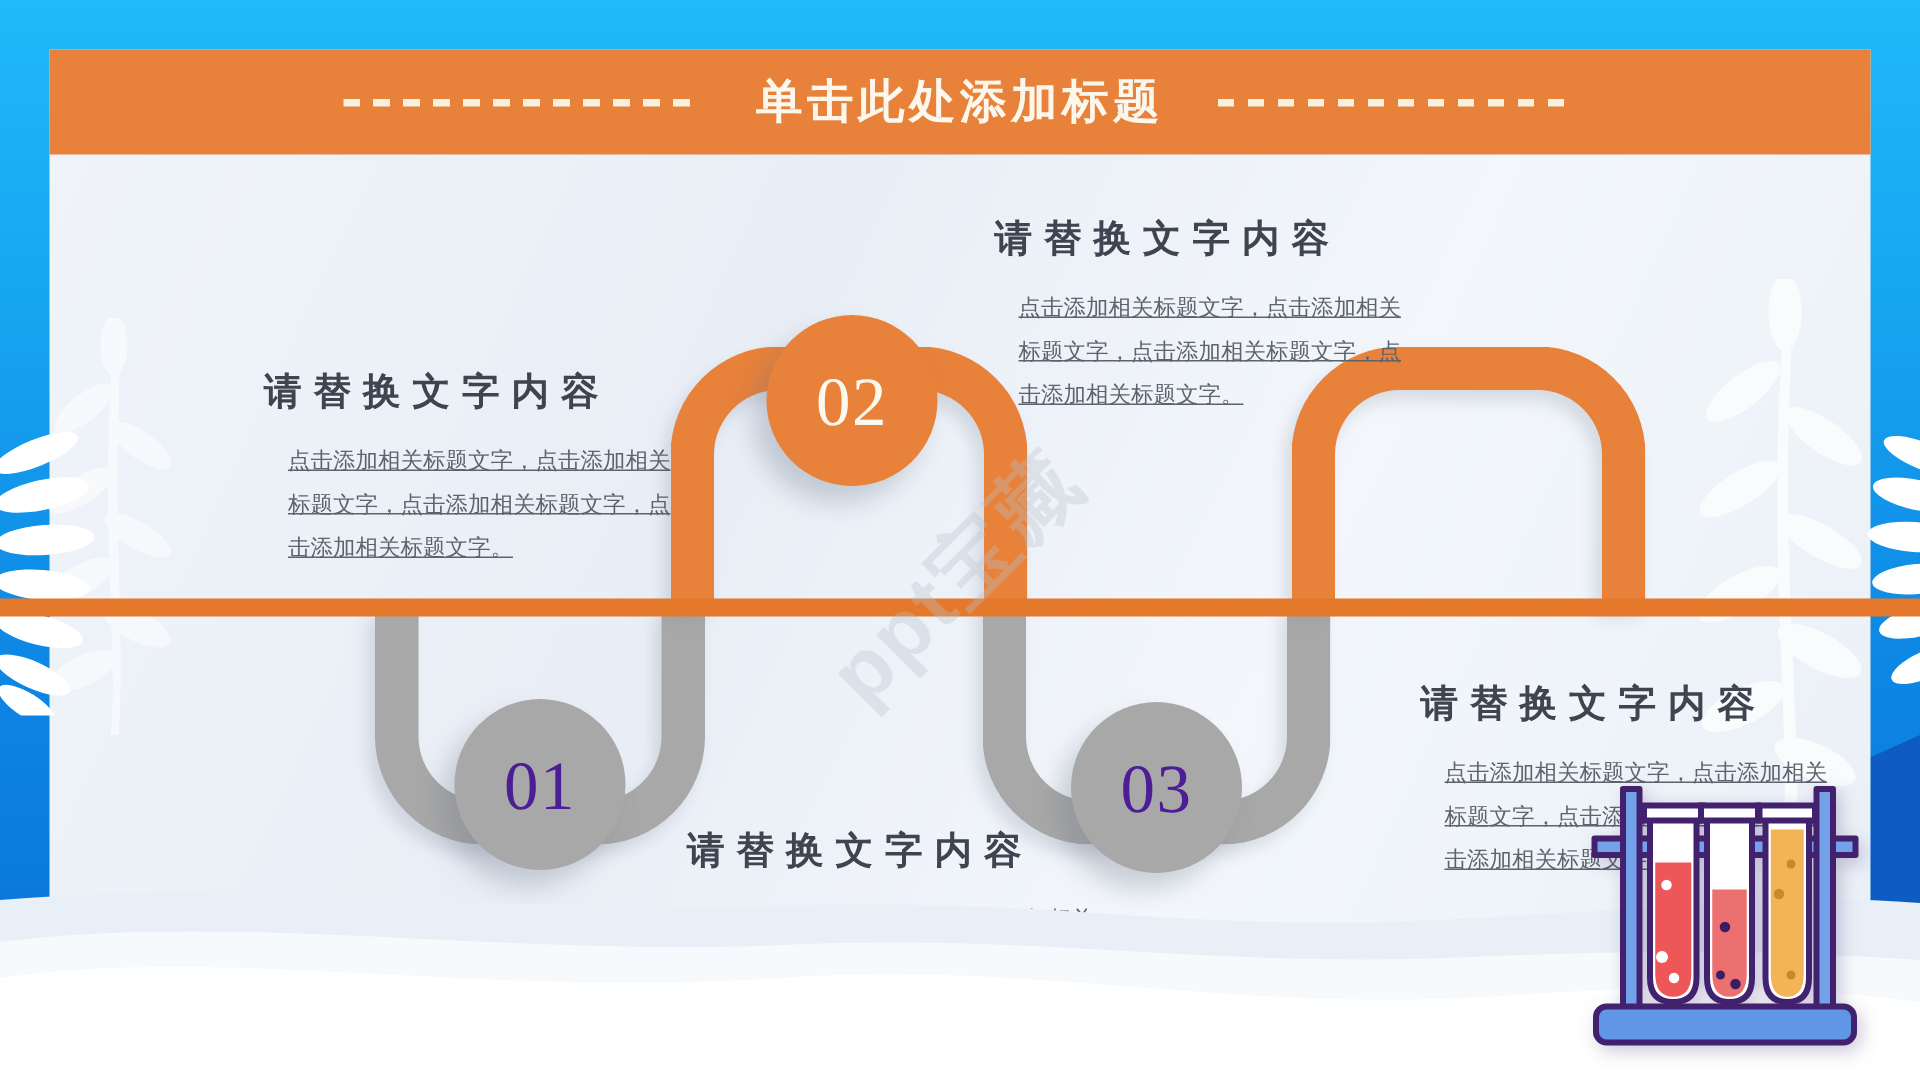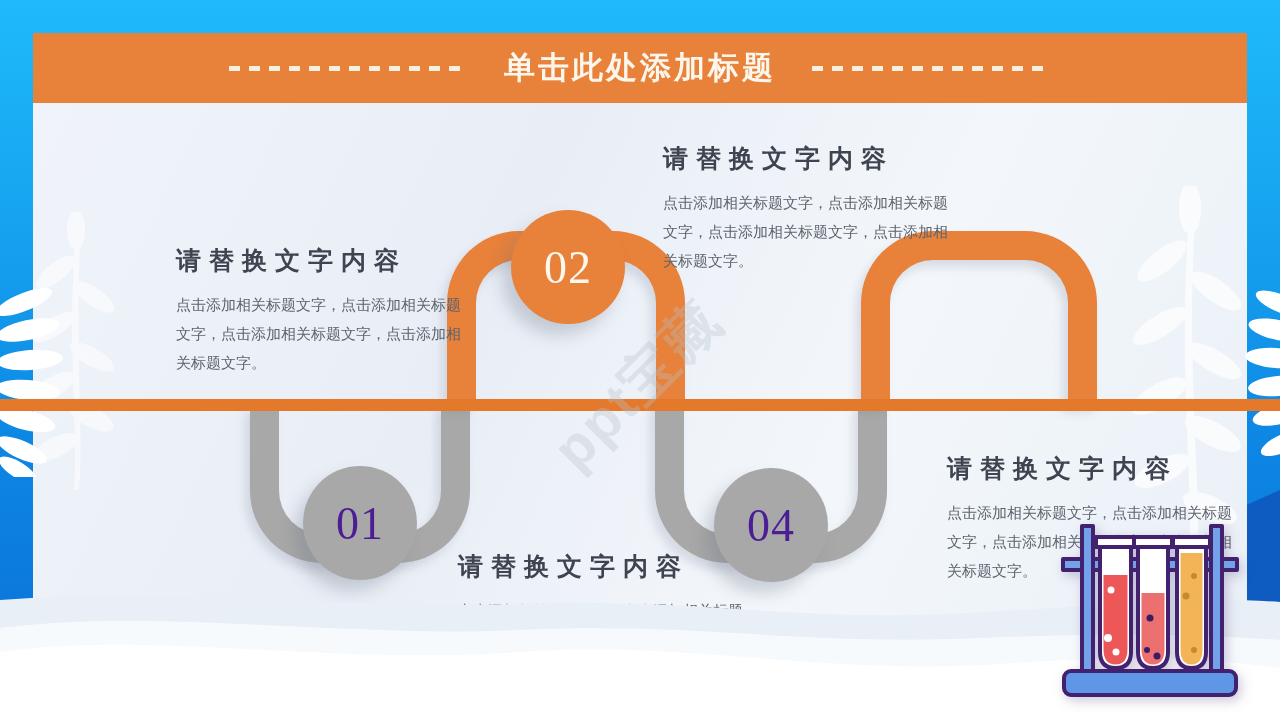--- a/index.html
+++ b/index.html
@@ -35,21 +35,21 @@
           box-shadow:-9px 11px 16px rgba(105,115,132,.30);}
   .circle.orange{background:#e8813a;color:#fdf8ee;}
   .circle.gray{background:#a8a8a8;color:#4c1d95;}
   .c01{left:303px;top:466px;}
   .c02{left:511px;top:210px;}
   .c03{left:714px;top:468px;}
   .c04{left:921px;top:211px;}
   
   .tb{position:absolute;width:296px;z-index:7;}
   .tb h3{margin:0 0 13px 0;font-size:25px;letter-spacing:8px;color:#3e4450;font-weight:bold;}
-  .tb p{margin:0;font-size:15px;line-height:29px;color:#5d636d;letter-spacing:0;}
+  .tb p{margin:16px;font-size:15px;line-height:29px;color:#5d636d;letter-spacing:0;text-decoration:underline;}
   .tb-1{left:176px;top:244px;}
   .tb-2{left:663px;top:142px;}
   .tb-3{left:458px;top:550px;}
   .tb-4{left:947px;top:452px;}
   
   .watermark{position:absolute;left:488px;top:348px;width:300px;text-align:center;z-index:8;
              transform:rotate(-45deg);font-size:56px;font-weight:bold;letter-spacing:2px;
              color:rgba(186,193,203,.34);pointer-events:none;}
   
   .fold{position:absolute;left:1247px;top:490px;width:33px;height:135px;background:#0e5cc2;z-index:3;
@@ -135,21 +135,21 @@
 
   <div class="h-line"></div>
 
   <div class="circle gray c01">
       <span>01</span>
     </div>
   <div class="circle orange c02">
       <span>02</span>
     </div>
   <div class="circle gray c03">
-      <span>04</span>
+      <span>03</span>
     </div>
 
   <div class="tb tb-1">
     <h3>请替换文字内容</h3>
     <p>点击添加相关标题文字，点击添加相关标题文字，点击添加相关标题文字，点击添加相关标题文字。</p>
   </div>
   <div class="tb tb-2">
     <h3>请替换文字内容</h3>
     <p>点击添加相关标题文字，点击添加相关标题文字，点击添加相关标题文字，点击添加相关标题文字。</p>
   </div>

